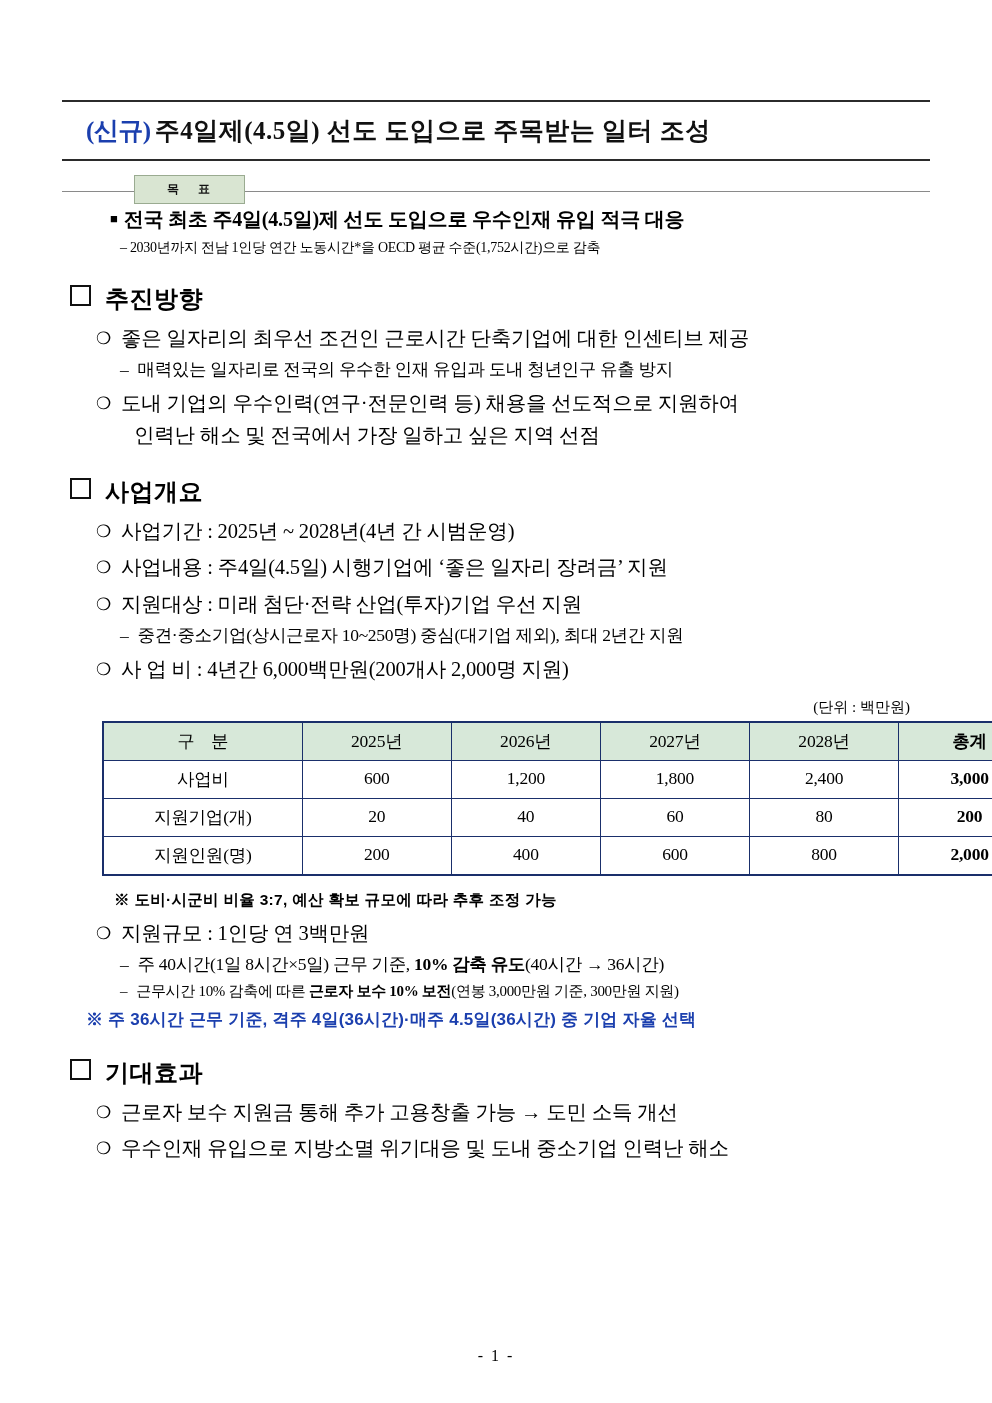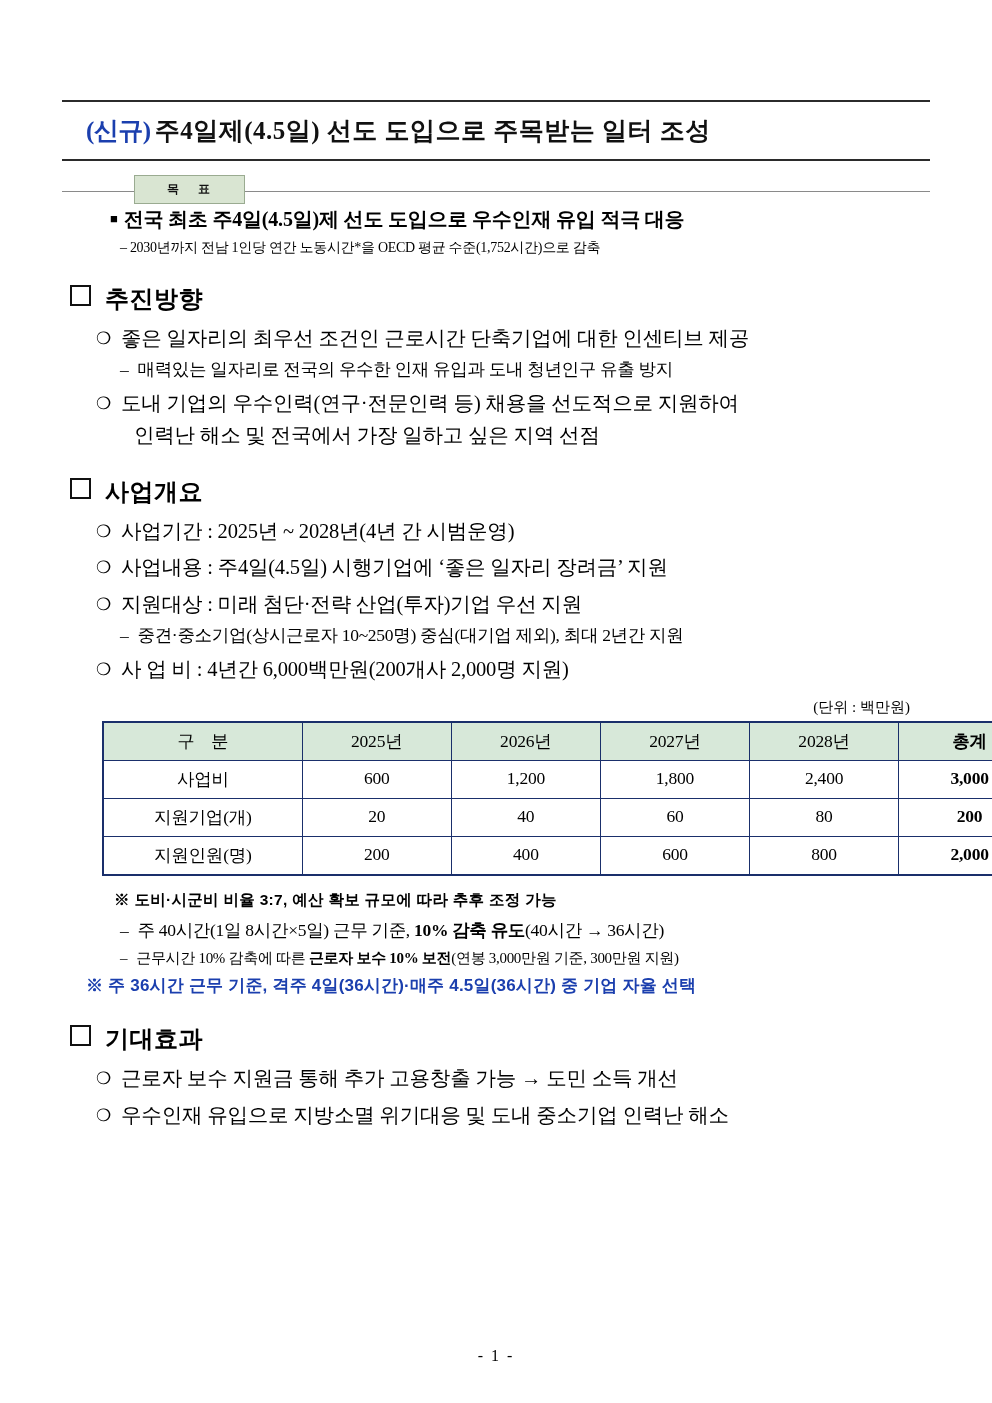--- a/index.html
+++ b/index.html
@@ -284,20 +284,23 @@
         <td>400</td>
         <td>600</td>
         <td>800</td>
         <td class="total">2,000</td>
       </tr>
     </tbody>
   </table>
 
   <div class="note-star">※ 도비·시군비 비율 3:7, 예산 확보 규모에 따라 추후 조정 가능</div>
 
+  <div class="lv1">
+    <span class="mark">❍</span><span>지원규모 : 1인당 연 3백만원</span>
+  </div>
   <div class="lv2">
     <span class="dash">–</span><span>주 40시간(1일 8시간×5일) 근무 기준, </span><span class="b">10% 감축 유도</span><span>(40시간 → 36시간)</span>
   </div>
   <div class="lv2 small">
     <span class="dash">–</span><span>근무시간 10% 감축에 따른 </span><span class="b">근로자 보수 10% 보전</span><span>(연봉 3,000만원 기준, 300만원 지원)</span>
   </div>
   <div class="note-blue">※ 주 36시간 근무 기준, 격주 4일(36시간)·매주 4.5일(36시간) 중 기업 자율 선택</div>
 
   <div class="sec-head">
     <span class="box"></span><span>기대효과</span>

